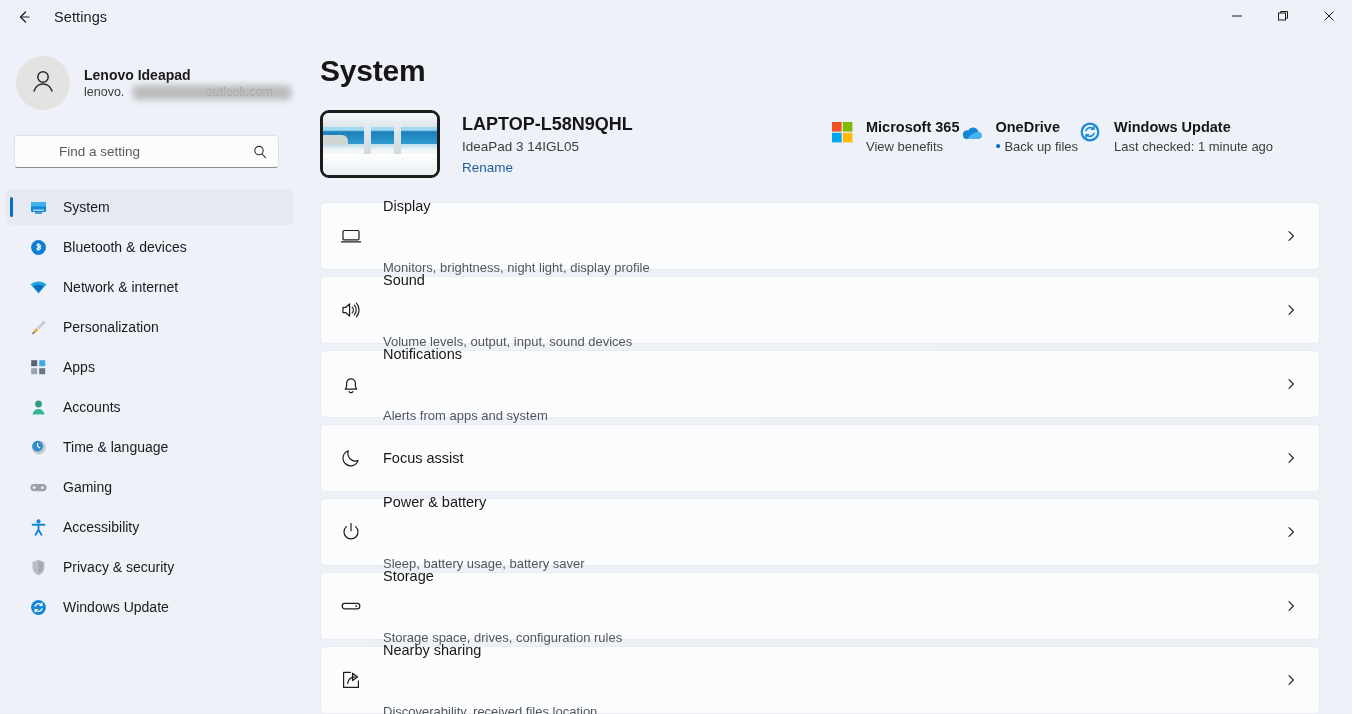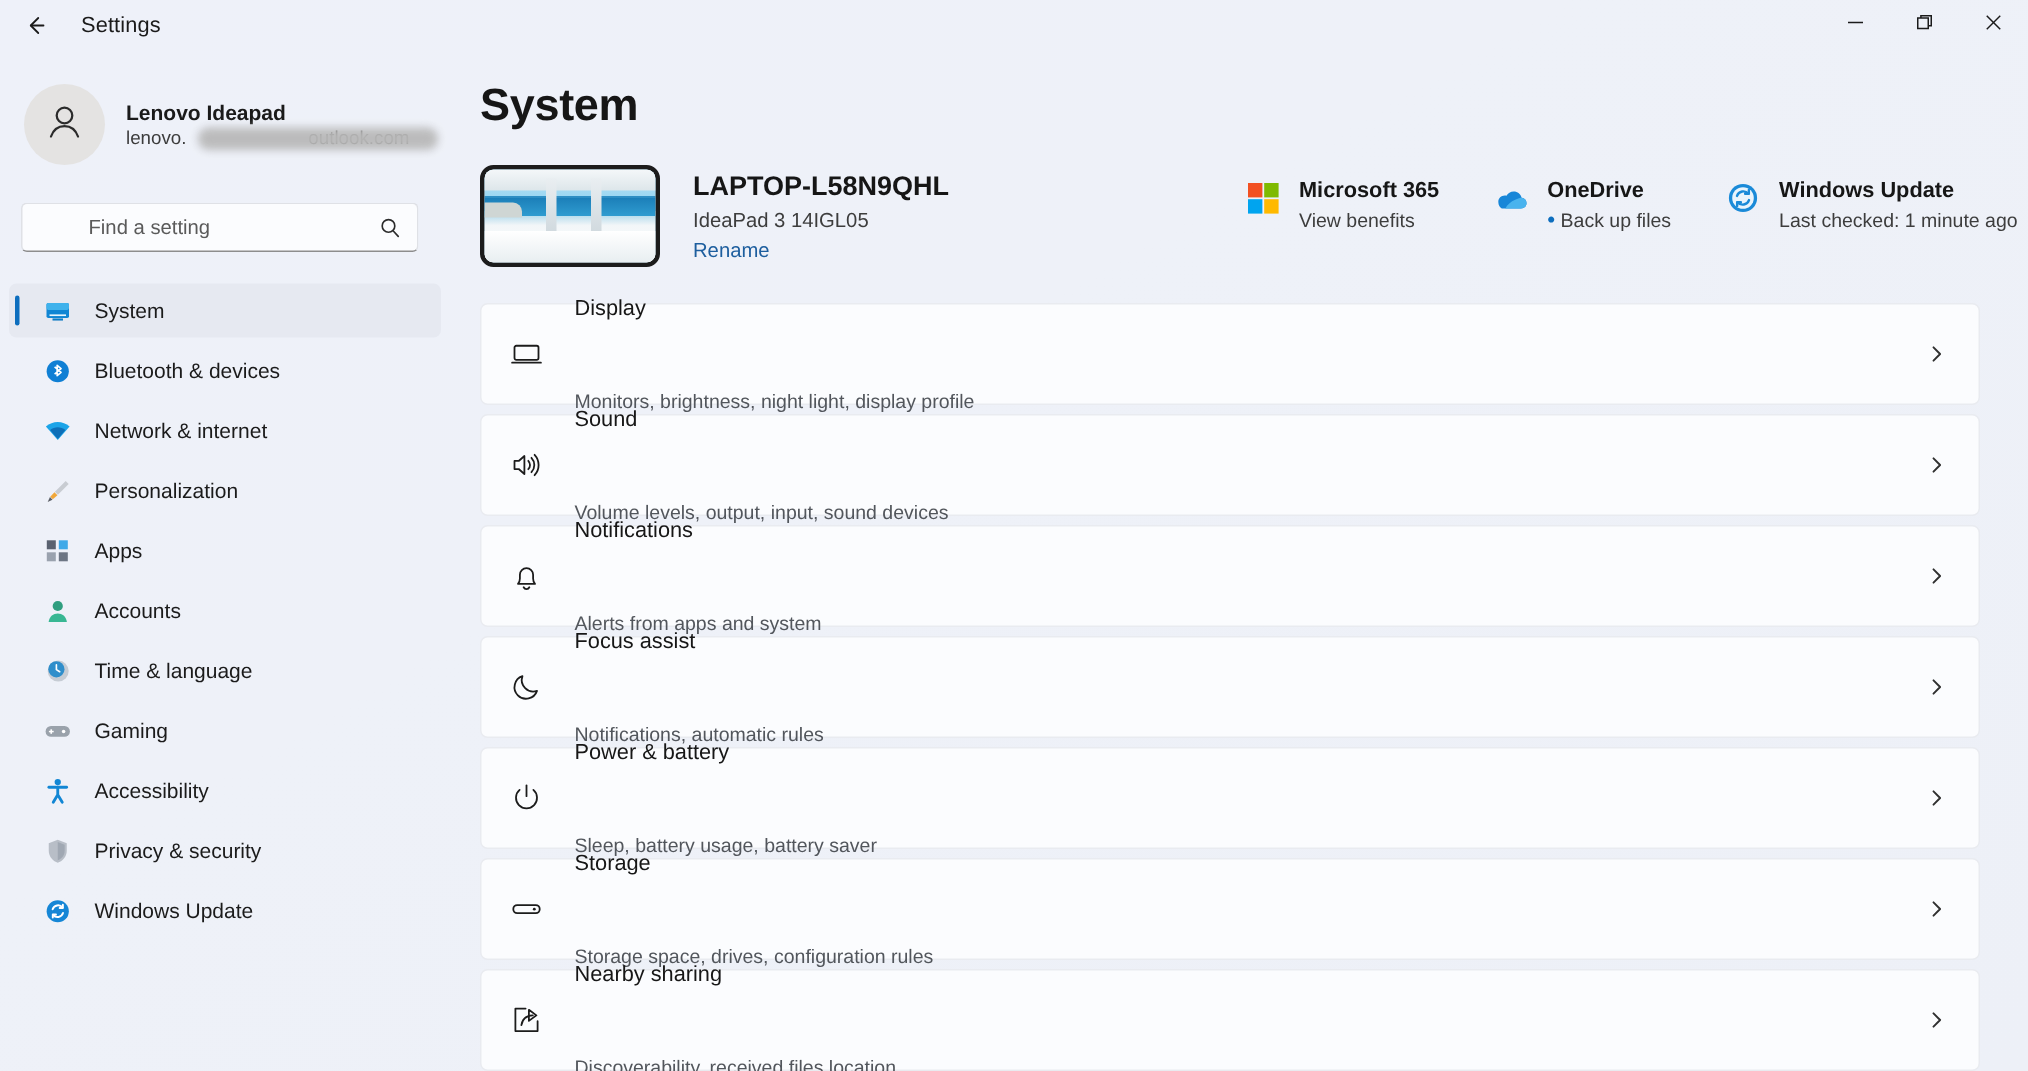--- a/index.html
+++ b/index.html
@@ -277,21 +277,20 @@
     color: #1d5e9e;
     text-decoration: none;
     cursor: pointer;
   }
 
   .quicklinks {
     display: flex;
     align-items: flex-start;
     margin-left: 68px;
     padding-top: 8px;
-    gap: 36px;
   }
   .quicklink {
     display: flex;
     align-items: flex-start;
     gap: 12px;
     cursor: pointer;
   }
   .ql-icon {
     width: 24px; height: 24px;
     flex: 0 0 24px;
@@ -685,21 +684,20 @@
       </div>
 
       <div class="srow">
         <span class="srow-icon">
           <svg width="24" height="24" viewBox="0 0 24 24" fill="none">
             <path d="M19 14.6a7.7 7.7 0 01-9.7-9.8 7.7 7.7 0 109.7 9.8z" stroke="#1c1c1c" stroke-width="1.2" stroke-linejoin="round"></path>
           </svg>
         </span>
         <div class="srow-text">
           <div class="srow-title">Focus assist</div>
-          <div class="srow-sub">Notifications, automatic rules</div>
         </div>
         <span class="srow-chevron">
           <svg width="14" height="14" viewBox="0 0 14 14" fill="none">
               <path d="M5 2.6L9.4 7 5 11.4" stroke="#303030" stroke-width="1.3" stroke-linecap="round" stroke-linejoin="round"></path>
             </svg>
         </span>
       </div>
 
       <div class="srow">
         <span class="srow-icon">

